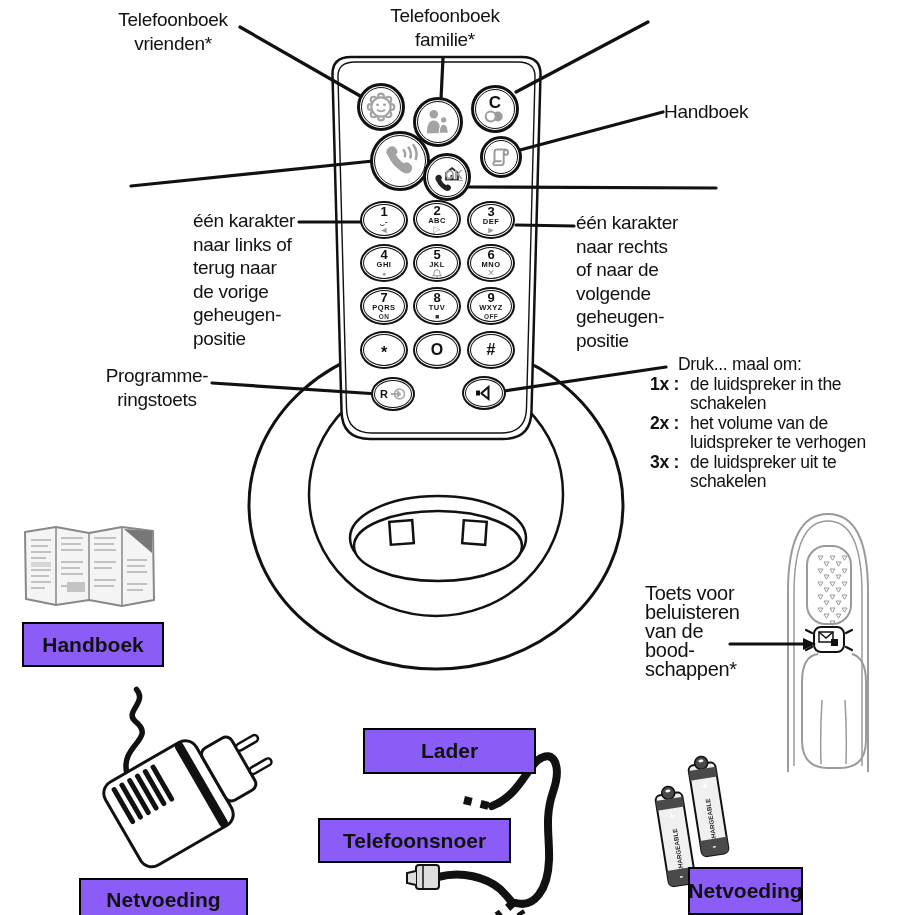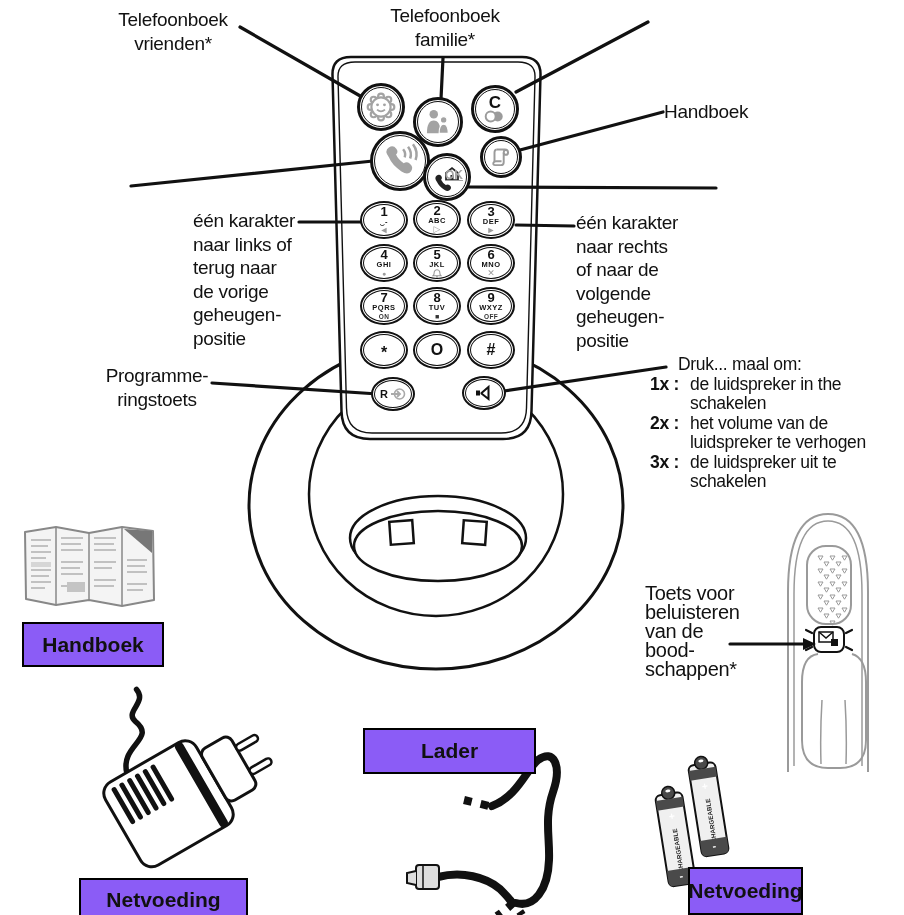--- a/index.html
+++ b/index.html
@@ -343,16 +343,17 @@
       <span class="ntx">het volume van de luidspreker te verhogen</span>
     </div>
     <div class="note-item">
       <span class="pfx">3x :</span>
       <span class="ntx">de luidspreker uit te schakelen</span>
     </div>
   </div>
 
   <div class="box" style="left:22px;top:622px;width:138px;height:41px">Handboek</div>
   <div class="box" style="left:363px;top:728px;width:169px;height:42px">Lader</div>
+  <div class="box" style="left:318px;top:818px;width:189px;height:41px">Telefoonsnoer</div>
   <div class="box" style="left:79px;top:878px;width:165px;height:40px">Netvoeding</div>
   <div class="box" style="left:688px;top:867px;width:111px;height:44px">Netvoeding</div>
 
 </div>
 
 </body></html>

